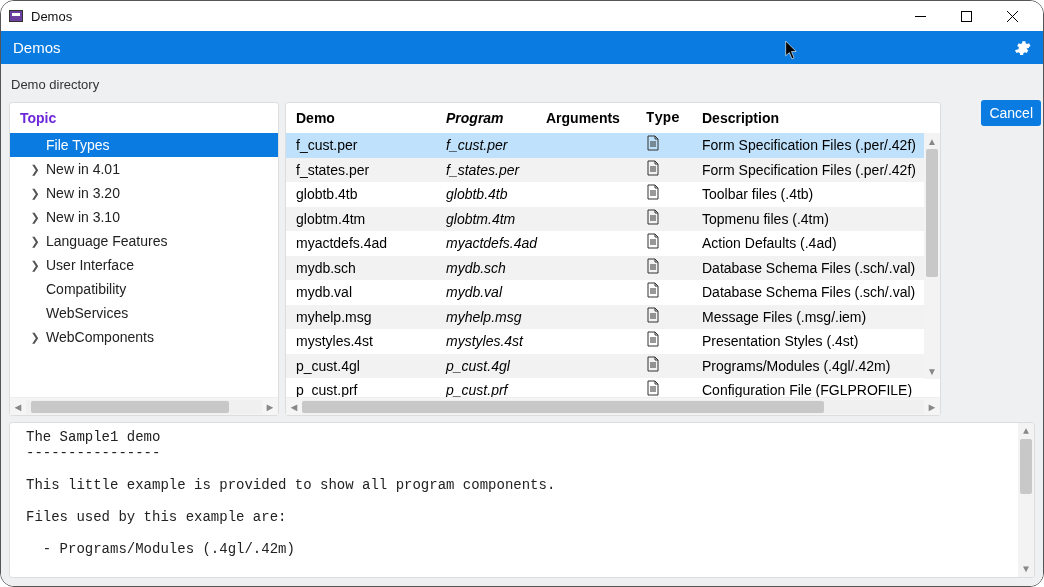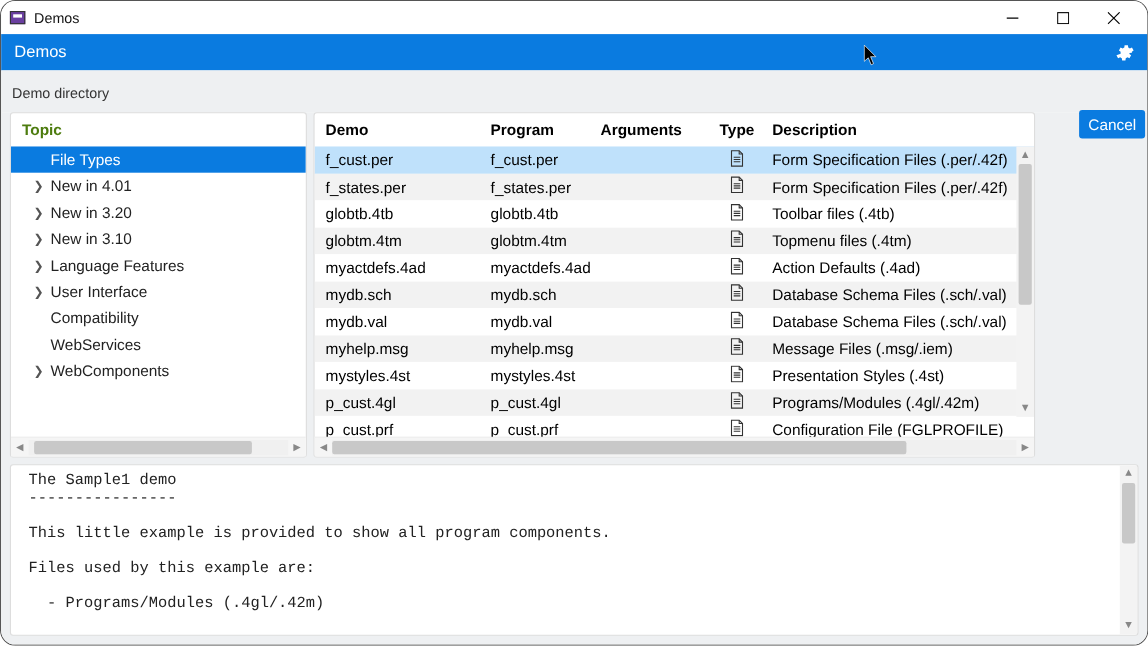--- a/index.html
+++ b/index.html
@@ -21,37 +21,37 @@
   .subhead { height:38px; background:#eef0f2; color:#333; font-size:13px; padding:2px 10px 0 10px; display:flex; align-items:center; }
   
   .body { flex:1; display:flex; flex-direction:column; padding:0 8px 8px 8px; background:#eef0f2; position:relative;}
   .upper { display:flex; gap:6px; flex:0 0 auto;}
   
   .cancelbtn { position:absolute; top:-2px; right:2px; background:#0a7be0; color:#fff; border:none; border-radius:3px; padding:5px 8px; font-size:14px;}
   
   .panel { background:#fff; border:1px solid #ddd; border-radius:3px; display:flex; flex-direction:column; }
   .treepanel { width:270px; height:314px;}
   .tablepanel { flex:1; height:314px; max-width:656px;}
-  .colhead { font-weight:600; padding:7px 10px; font-size:14px; color:#4d7c0f;}
+  .colhead { font-weight:600; padding:7px 10px; font-size:14px; color:#6d28d9;}
   .treebody { flex:1; overflow:hidden; position:relative;}
   .treerow { display:flex; align-items:center; height:24px; padding-left:18px; font-size:14px; color:#222;}
   .treerow .chev { width:14px; display:flex; justify-content:center; color:#555; font-size:11px; margin-right:4px;}
   .treerow.noarrow .chev{visibility:hidden;}
   .treerow.selected { background:#0a7be0; color:#fff;}
   .hscroll { height:18px; background:#f5f5f5; display:flex; align-items:center; border-top:1px solid #eee;}
   .hscroll .arrow{width:16px;text-align:center;color:#888;font-size:11px;}
   .hscroll .track{flex:1; height:14px; background:#f0f0f0; position:relative;}
   .hscroll .thumb{position:absolute;top:1px;bottom:1px;background:#c8c8c8;border-radius:2px;}
   
   .theadrow { display:flex; padding:7px 0 7px 6px; font-weight:600; font-size:14px;}
   .th, .td { padding:0 4px; }
   .col-demo{width:150px;}
-  .col-prog{width:100px;}
+  .col-prog{width:100px;font-style:italic;}
   .col-args{width:100px;}
-  .col-type{width:56px; text-align:center;}
+  .col-type{width:56px; text-align:left;font-family:Liberation Mono, monospace;}
   .col-desc{flex:1;}
   .tbody { flex:1; overflow:hidden; position:relative;}
   .trow { display:flex; align-items:center; height:24.5px; font-size:14px; padding-left:6px;}
   .trow.even{ background:#f2f2f2;}
   .trow.sel{ background:#bfe1fb;}
   .docicon{width:14px;height:16px;display:inline-block;}
   .docicon svg{width:14px;height:16px;stroke:#333;stroke-width:1;fill:none;}
   .vscroll{position:absolute;right:0;top:0;bottom:18px;width:16px;background:#f3f3f3;display:flex;flex-direction:column;align-items:center;}
   .vscroll .varrow{height:16px;font-size:10px;color:#888;display:flex;align-items:center;justify-content:center;width:100%;}
   .vscroll .vtrack{flex:1;width:100%;position:relative;}

